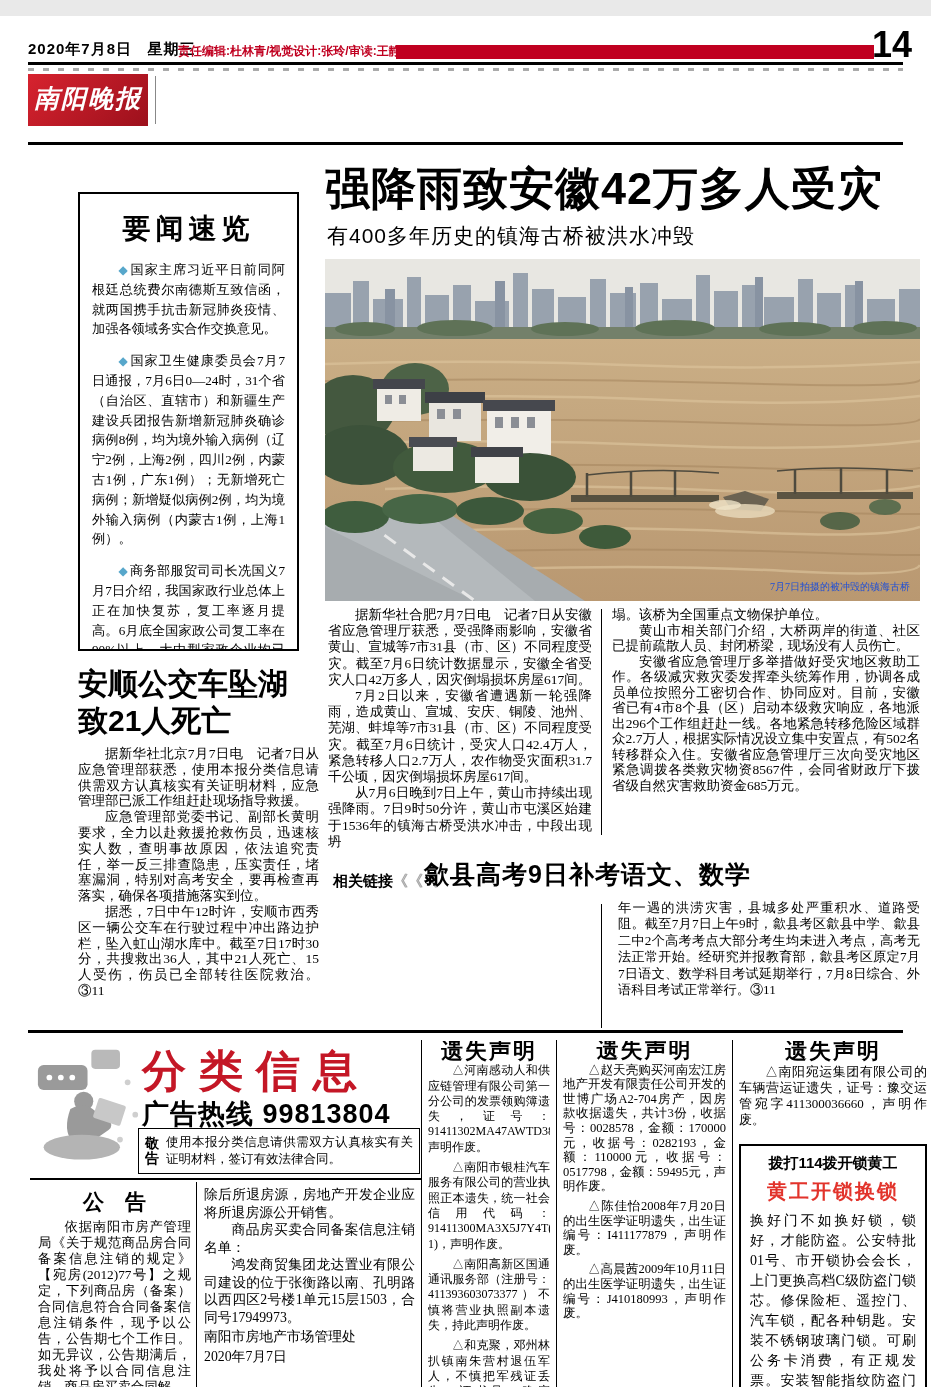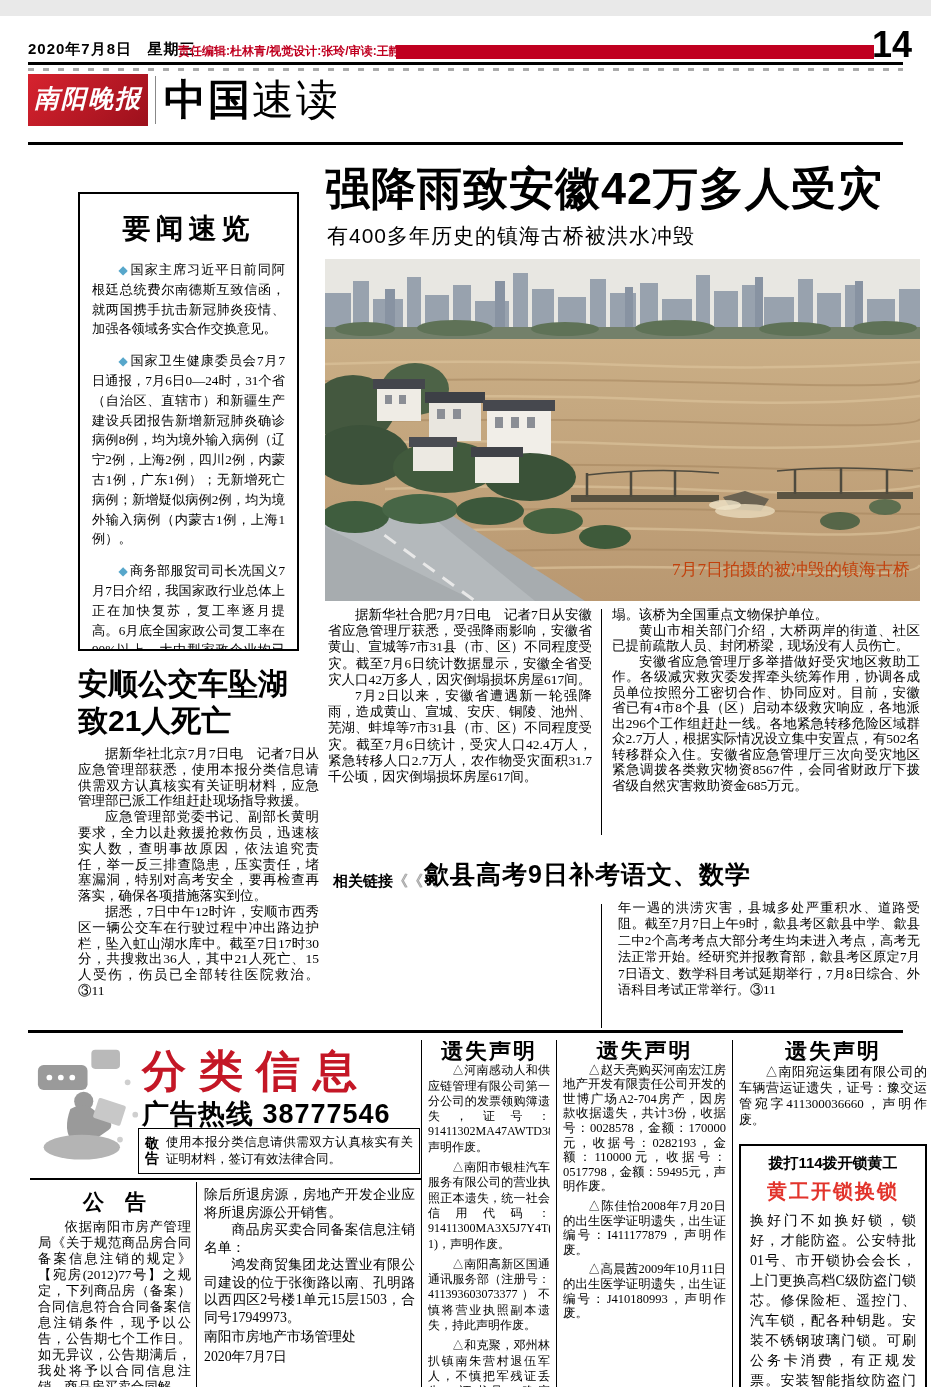--- a/index.html
+++ b/index.html
@@ -33,21 +33,21 @@
            box-sizing:border-box;padding:8px 12px;overflow:hidden;}
   .nb-title{text-align:center;font-weight:bold;font-size:28px;letter-spacing:5px;margin:8px 0 2px;}
   .nb-item{font-size:13.2px;line-height:1.5;text-indent:2em;margin:12px 0 0;}
   .diamond{color:#57a7cb;font-size:12px;margin-right:2px;font-family:"Liberation Sans",sans-serif;}
 
   
   .headline{left:325px;top:150px;width:600px;font-weight:900;font-size:45px;line-height:1;letter-spacing:1px;}
   .subhead{left:327px;top:206px;font-size:21px;letter-spacing:1px;}
   .photo{left:325px;top:243px;width:595px;height:342px;}
   .photo svg{display:block;width:100%;height:100%;}
-  .caption{position:absolute;right:10px;bottom:20px;font-size:17px;color:#c2410c;
+  .caption{position:absolute;right:10px;bottom:7px;font-size:10px;color:#1d4ed8;
            font-family:"Liberation Serif",serif;}
   .m-col1{left:328px;top:591px;width:264px;font-size:13.5px;line-height:16.2px;}
   .m-col2{left:612px;top:591px;width:308px;font-size:13.5px;line-height:15.5px;}
   .m-col1 p,.m-col2 p,.rel-col p,.bus-body p{margin:0;text-indent:2em;}
   .no-first-indent p:first-of-type{text-indent:0;}
   .vdiv1{left:601px;top:593px;height:226px;}
   .vdiv2{left:601px;top:888px;height:124px;}
 
   
   .rel-label{left:333px;top:856px;font-size:15px;font-weight:bold;}
@@ -104,23 +104,20 @@
     <span>星期三</span>
   </div>
   <div class="abs hdr-editors">责任编辑:杜林青/视觉设计:张玲/审读:王静</div>
   <div class="abs hdr-bar"></div>
   <div class="abs hdr-num">14</div>
   <div class="rule rule-a"></div>
   <div class="abs ticks"></div>
 
   <div class="abs logo">南阳晚报</div>
   <div class="vrule logo-div"></div>
-  <div class="abs sect-title">
-    <span class="sect-bold">中国</span><span class="sect-light">速读</span>
-  </div>
   <div class="rule rule-b"></div>
 
   <div class="abs newsbox serif">
     <div class="nb-title" style="font-family:'Liberation Sans',sans-serif">要闻速览</div>
     <div>
 
     <p class="nb-item just"><span class="diamond">◆</span><span>国家主席习近平日前同阿根廷总统费尔南德斯互致信函，就两国携手抗击新冠肺炎疫情、加强各领域务实合作交换意见。</span></p>
         <p class="nb-item just"><span class="diamond">◆</span><span>国家卫生健康委员会7月7日通报，7月6日0—24时，31个省（自治区、直辖市）和新疆生产建设兵团报告新增新冠肺炎确诊病例8例，均为境外输入病例（辽宁2例，上海2例，四川2例，内蒙古1例，广东1例）；无新增死亡病例；新增疑似病例2例，均为境外输入病例（内蒙古1例，上海1例）。</span></p>
         <p class="nb-item just"><span class="diamond">◆</span><span>商务部服贸司司长冼国义7月7日介绍，我国家政行业总体上正在加快复苏，复工率逐月提高。6月底全国家政公司复工率在90%以上，大中型家政企业均已全面复工。③11</span></p>
       </div>
@@ -249,20 +246,21 @@
       <ellipse cx="515" cy="262" rx="20" ry="9" fill="#4a5f42" opacity=".9"></ellipse>
       <ellipse cx="560" cy="248" rx="16" ry="8" fill="#52684a" opacity=".9"></ellipse>
     </svg>
     <div class="caption">7月7日拍摄的被冲毁的镇海古桥</div>
   </div>
 
   <div class="abs m-col1 serif just">
 
   <p>据新华社合肥7月7日电　记者7日从安徽省应急管理厅获悉，受强降雨影响，安徽省黄山、宣城等7市31县（市、区）不同程度受灾。截至7月6日统计数据显示，安徽全省受灾人口42万多人，因灾倒塌损坏房屋617间。</p>
       <p>7月2日以来，安徽省遭遇新一轮强降雨，造成黄山、宣城、安庆、铜陵、池州、芜湖、蚌埠等7市31县（市、区）不同程度受灾。截至7月6日统计，受灾人口42.4万人，紧急转移人口2.7万人，农作物受灾面积31.7千公顷，因灾倒塌损坏房屋617间。</p>
+      <p>从7月6日晚到7日上午，黄山市持续出现强降雨。7日9时50分许，黄山市屯溪区始建于1536年的镇海古桥受洪水冲击，中段出现坍</p>
     </div>
   <div class="abs m-col2 serif just no-first-indent">
 
   <p>塌。该桥为全国重点文物保护单位。</p>
       <p>黄山市相关部门介绍，大桥两岸的街道、社区已提前疏散人员、封闭桥梁，现场没有人员伤亡。</p>
       <p>安徽省应急管理厅多举措做好受灾地区救助工作。各级减灾救灾委发挥牵头统筹作用，协调各成员单位按照分工密切合作、协同应对。目前，安徽省已有4市8个县（区）启动本级救灾响应，各地派出296个工作组赶赴一线。各地紧急转移危险区域群众2.7万人，根据实际情况设立集中安置点，有502名转移群众入住。安徽省应急管理厅三次向受灾地区紧急调拨各类救灾物资8567件，会同省财政厅下拨省级自然灾害救助资金685万元。</p>
     </div>
   <div class="vrule vdiv1"></div>
 
   <div class="abs rel-label">
@@ -302,21 +300,21 @@
         <ellipse cx="48" cy="106" rx="40" ry="13" fill="#b4b4b4"></ellipse>
       </g>
       <g fill="#cfcfcf">
         <circle cx="96" cy="38" r="3"></circle>
           <circle cx="104" cy="72" r="3"></circle>
           <circle cx="88" cy="98" r="3"></circle>
       </g>
     </svg>
   </div>
   <div class="abs cls-title">分类信息</div>
-  <div class="abs cls-hotline">广告热线 38777546</div>
+  <div class="abs cls-hotline">广告热线 99813804</div>
   <div class="abs cls-notice">
     <div class="notice-label">敬告</div>
     <div class="notice-text just">使用本报分类信息请供需双方认真核实有关证明材料，签订有效法律合同。</div>
   </div>
   <div class="rule rule-d"></div>
 
   <div class="abs gg-title">公　告</div>
   <div class="abs gg-col1 serif just">
 
   <p>依据南阳市房产管理局《关于规范商品房合同备案信息注销的规定》【宛房(2012)77号】之规定，下列商品房（备案）合同信息符合合同备案信息注销条件，现予以公告，公告期七个工作日。如无异议，公告期满后，我处将予以合同信息注销。商品房买卖合同解</p>

